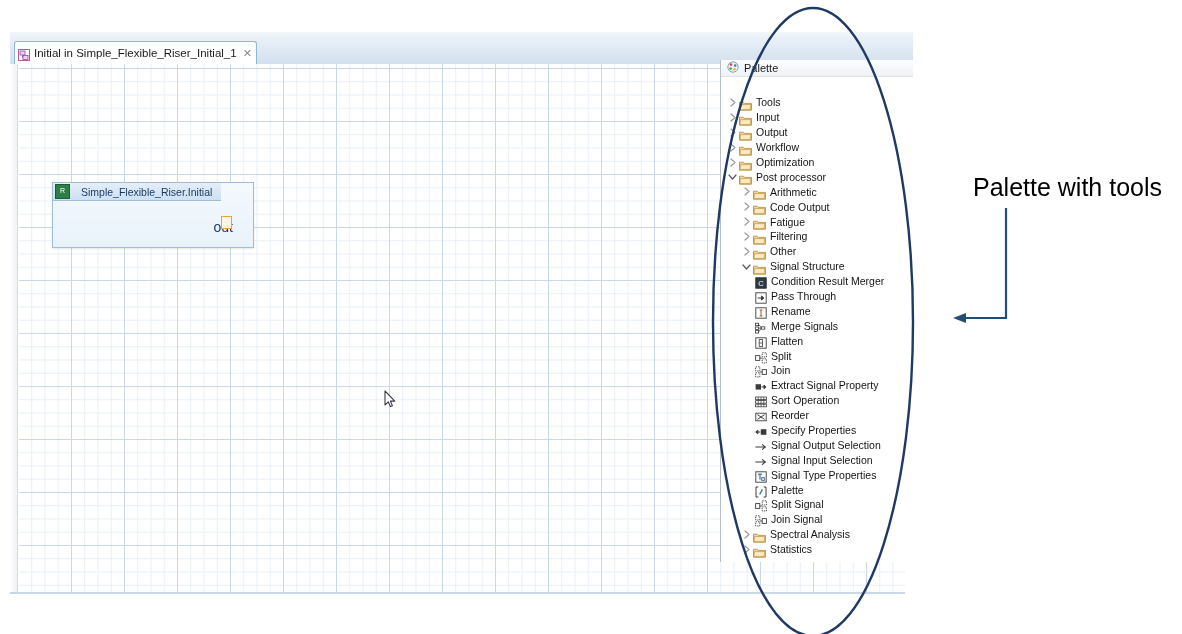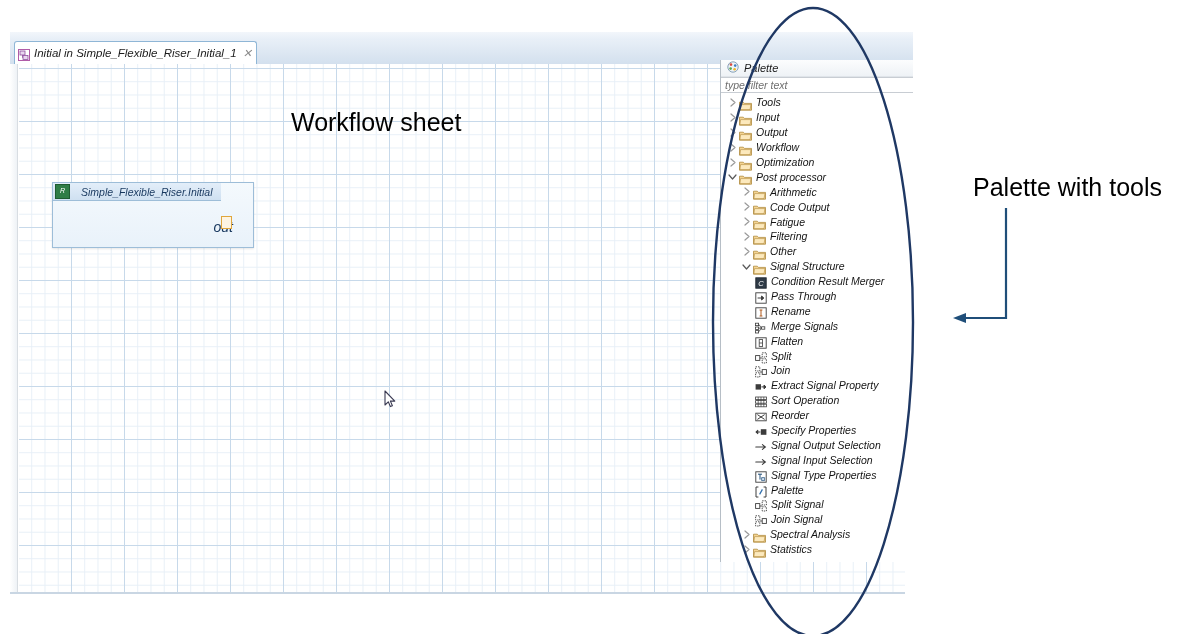--- a/index.html
+++ b/index.html
@@ -8,21 +8,20 @@
     font-family:"Liberation Sans", sans-serif;
     -webkit-font-smoothing:antialiased;
     position:relative;overflow:hidden;
   }
   .root{position:absolute;left:0;top:0;width:1182px;height:634px;}
 
   
   .app-window{
     position:absolute;left:10px;top:32px;width:903px;height:562px;
     background:#ffffff;
-    font-style:italic;
   }
   .win-topstrip{
     position:absolute;left:0;top:0;width:903px;height:8px;
     background:linear-gradient(#f2f6fb,#e6eef7);
   }
   .tabbar{
     position:absolute;left:0;top:8px;width:903px;height:24px;
     background:linear-gradient(#e8eff7,#d3e0ee);
     border-bottom:1px solid #7aaad0;
   }
@@ -194,23 +193,20 @@
             <circle cx="6" cy="6" r="5.2" fill="#eef3f8" stroke="#6f8ea8" stroke-width="0.8"></circle>
             <circle cx="4" cy="3.6" r="1.3" fill="#d94a3d"></circle>
             <circle cx="8.2" cy="4.6" r="1.3" fill="#3f7fc1"></circle>
             <circle cx="3.6" cy="7.6" r="1.3" fill="#59a84b"></circle>
             <circle cx="7.6" cy="8.2" r="1.3" fill="#f0b429"></circle>
           </svg>
         </span>
         <span class="palette-title-text">Palette</span>
       </div>
 
-      <div class="palette-filter">
-        <span>type filter text</span>
-      </div>
 
       <div class="tree" id="palette-tree">
           <div class="tree-row">
             <span class="spacer" style="width: 6px;"></span>
             <span class="twisty">
               <svg width="11" height="11" viewBox="0 0 11 11">
                 <path d="M4,2 L8,5.5 L4,9" fill="none" stroke="#9a9a9a" stroke-width="1.2" stroke-linecap="round" stroke-linejoin="round"></path>
               </svg>
             </span>
             <span class="folder"><svg width="13" height="11" viewBox="0 0 13 11">
@@ -556,14 +552,13 @@
     <ellipse cx="113" cy="322" rx="100" ry="314" fill="none" stroke="#1f3864" stroke-width="2.4"></ellipse>
   </svg>
 
   <svg class="ann-arrow" viewBox="0 0 242 180">
     <path d="M66,48 L66,158 L25,158" fill="none" stroke="#1f4e79" stroke-width="2.2"></path>
     <path d="M13,158 L26,153 L26,163 Z" fill="#1f4e79"></path>
   </svg>
 
   <div class="ann-label ann-palette-label">Palette with tools</div>
 
-  <div class="ann-label ann-workflow-label">Workflow sheet</div>
 </div>
 
 </body></html>

